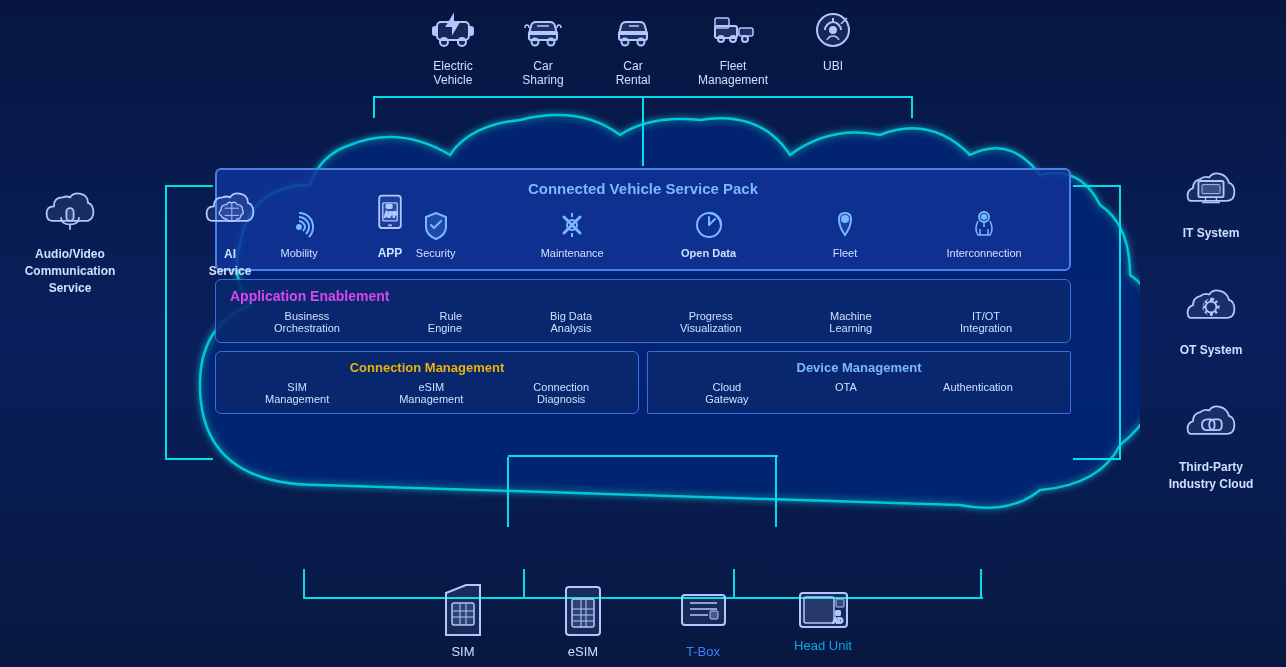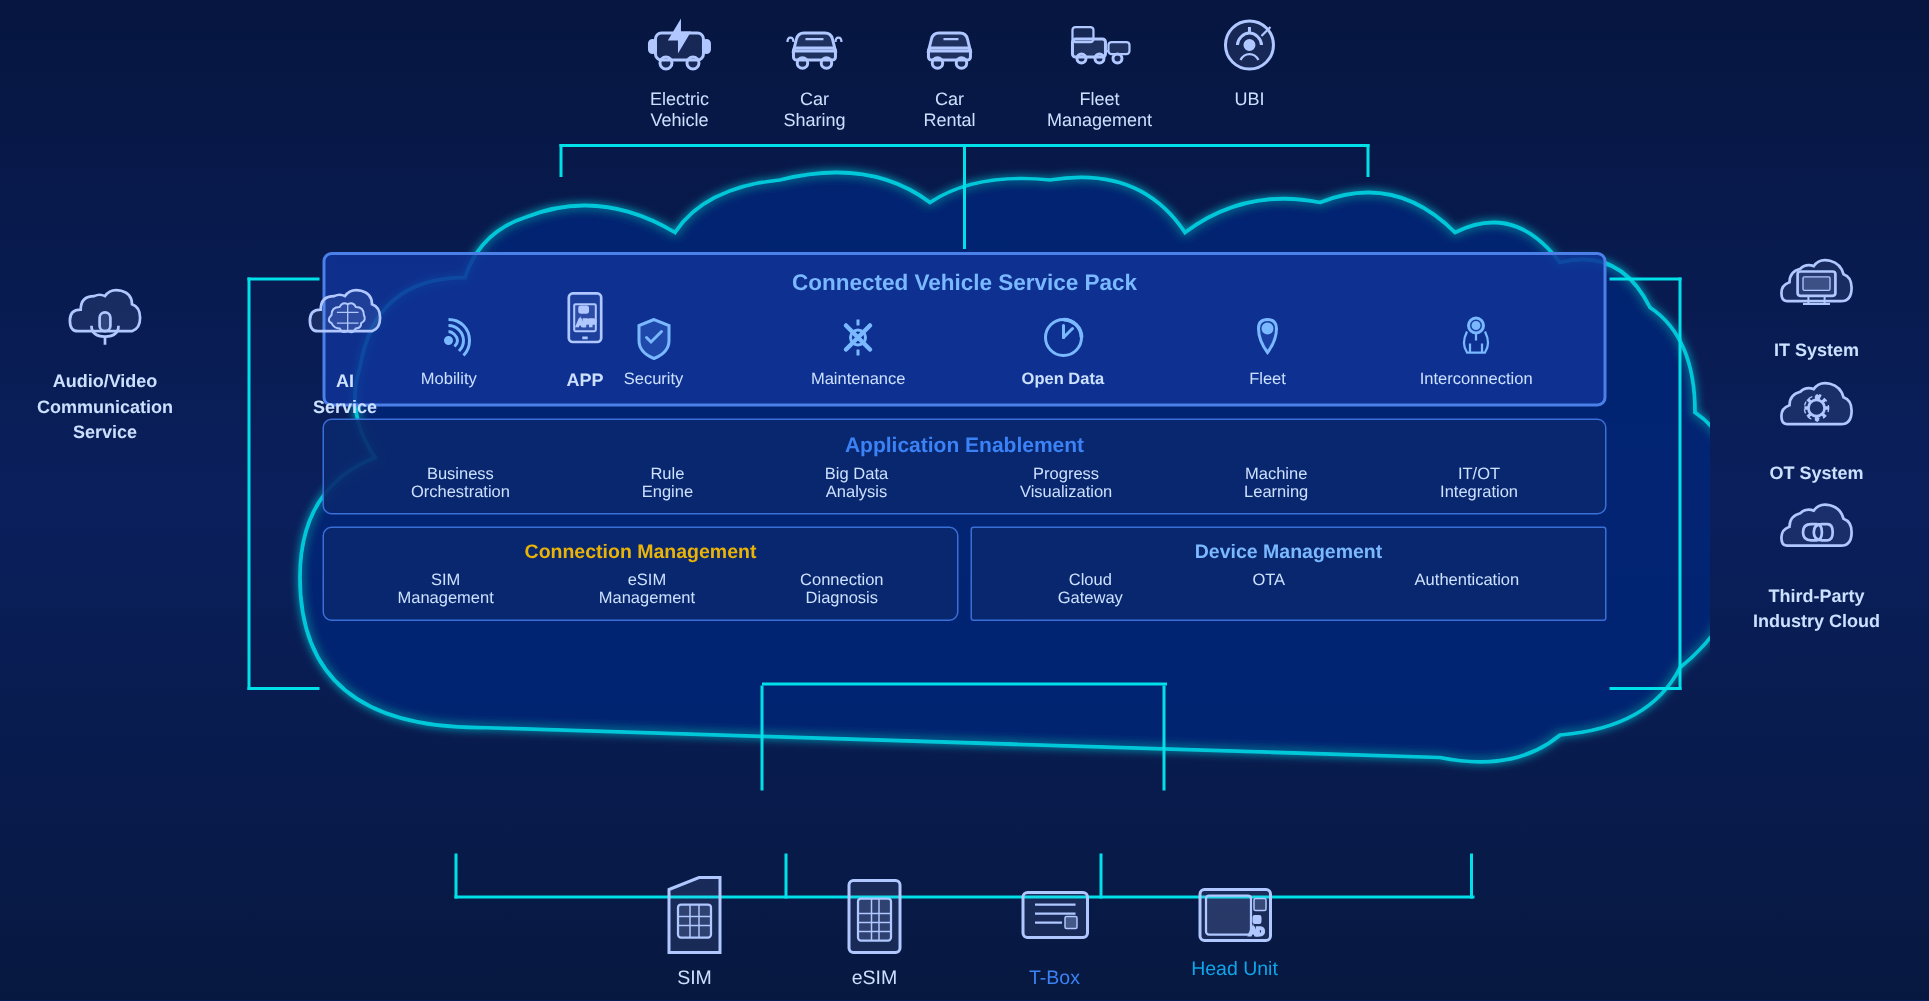--- a/index.html
+++ b/index.html
@@ -88,20 +88,21 @@
       line-height: 1.3;
     }
 
     
     .right-services {
       position: absolute;
       right: 10px;
       top: 160px;
       display: flex;
       flex-direction: column;
+      gap: 35px;
       z-index: 10;
     }
 
     
     .bottom-items {
       position: absolute;
       bottom: 10px;
       left: 50%;
       transform: translateX(-50%);
       display: flex;
@@ -272,24 +273,24 @@
             <line x1="16" y1="13" x2="16" y2="18" stroke="#7ab8ff" stroke-width="1.5"></line>
             <circle cx="16" cy="8" r="2" fill="#7ab8ff"></circle>
           </svg>
         </div>
         <span>Interconnection</span>
       </div>
     </div>
   </div>
 
   <div class="panel ae-panel" style="background:rgba(10,40,110,0.9);border:1.5px solid #3a6fd8;border-radius:6px;padding:8px 14px;">
-    <div class="panel-title" style="font-size:14px;font-weight:bold;color:#3b82f6;text-align:center;margin-bottom:6px;">Application Enablement</div>
+    <div class="panel-title" style="font-size:14px;font-weight:bold;color:#d946ef;text-align:left;margin-bottom:6px;">Application Enablement</div>
     <div style="display:flex;justify-content:space-around;">
       <div style="font-size:11px;color:#cce0ff;text-align:center;">Business<br>Orchestration</div>
-      <div style="font-size:11px;color:#cce0ff;text-align:center;">Rule<br>Engine</div>
+      <div style="font-size:11px;color:#cce0ff;text-align:right;">Rule<br>Engine</div>
       <div style="font-size:11px;color:#cce0ff;text-align:center;">Big Data<br>Analysis</div>
       <div style="font-size:11px;color:#cce0ff;text-align:center;">Progress<br>Visualization</div>
       <div style="font-size:11px;color:#cce0ff;text-align:center;">Machine<br>Learning</div>
       <div style="font-size:11px;color:#cce0ff;text-align:center;">IT/OT<br>Integration</div>
     </div>
   </div>
 
   <div style="display:flex;gap:8px;">
 
     <div class="panel" style="flex:1;background:rgba(10,40,110,0.9);border:1.5px solid #3a6fd8;border-radius:6px;padding:8px 14px;">

